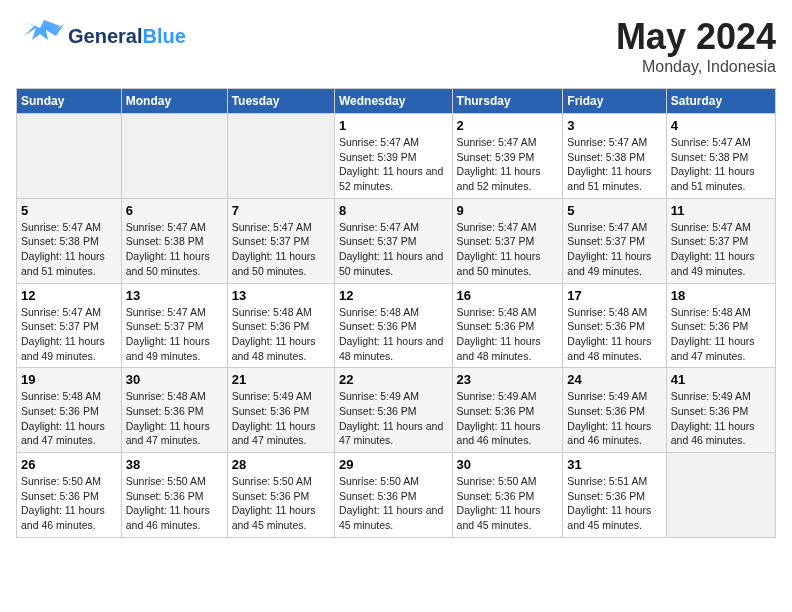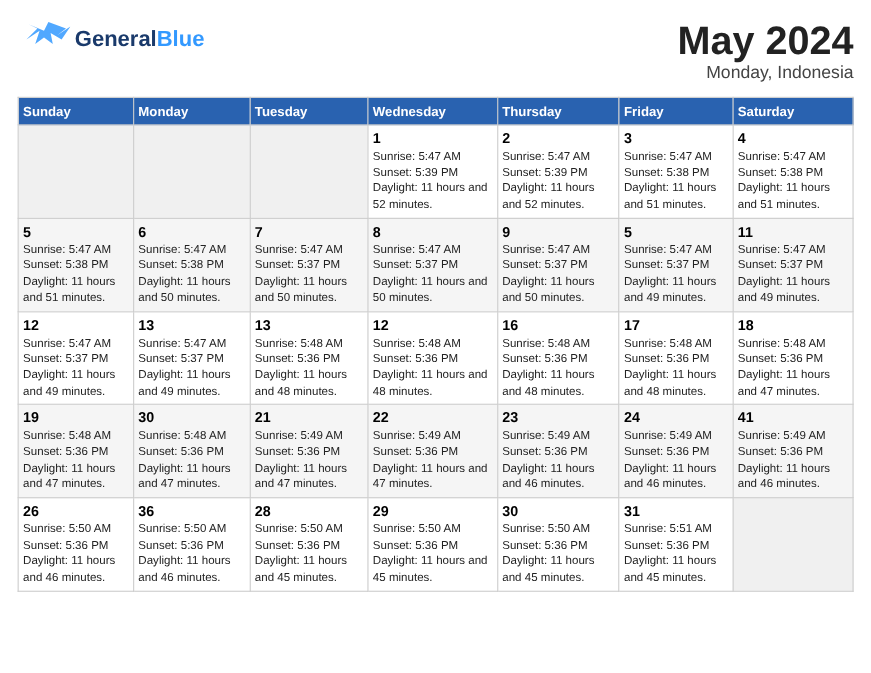--- a/index.html
+++ b/index.html
@@ -220,21 +220,21 @@
           <span class="day-num">41</span>
           <div class="day-info">Sunrise: 5:49 AM<br>Sunset: 5:36 PM<br>Daylight: 11 hours and 46 minutes.</div>
         </td>
       </tr>
       <tr>
         <td>
           <span class="day-num">26</span>
           <div class="day-info">Sunrise: 5:50 AM<br>Sunset: 5:36 PM<br>Daylight: 11 hours and 46 minutes.</div>
         </td>
         <td>
-          <span class="day-num">36</span>
+          <span class="day-num">38</span>
           <div class="day-info">Sunrise: 5:50 AM<br>Sunset: 5:36 PM<br>Daylight: 11 hours and 46 minutes.</div>
         </td>
         <td>
           <span class="day-num">28</span>
           <div class="day-info">Sunrise: 5:50 AM<br>Sunset: 5:36 PM<br>Daylight: 11 hours and 45 minutes.</div>
         </td>
         <td>
           <span class="day-num">29</span>
           <div class="day-info">Sunrise: 5:50 AM<br>Sunset: 5:36 PM<br>Daylight: 11 hours and 45 minutes.</div>
         </td>

